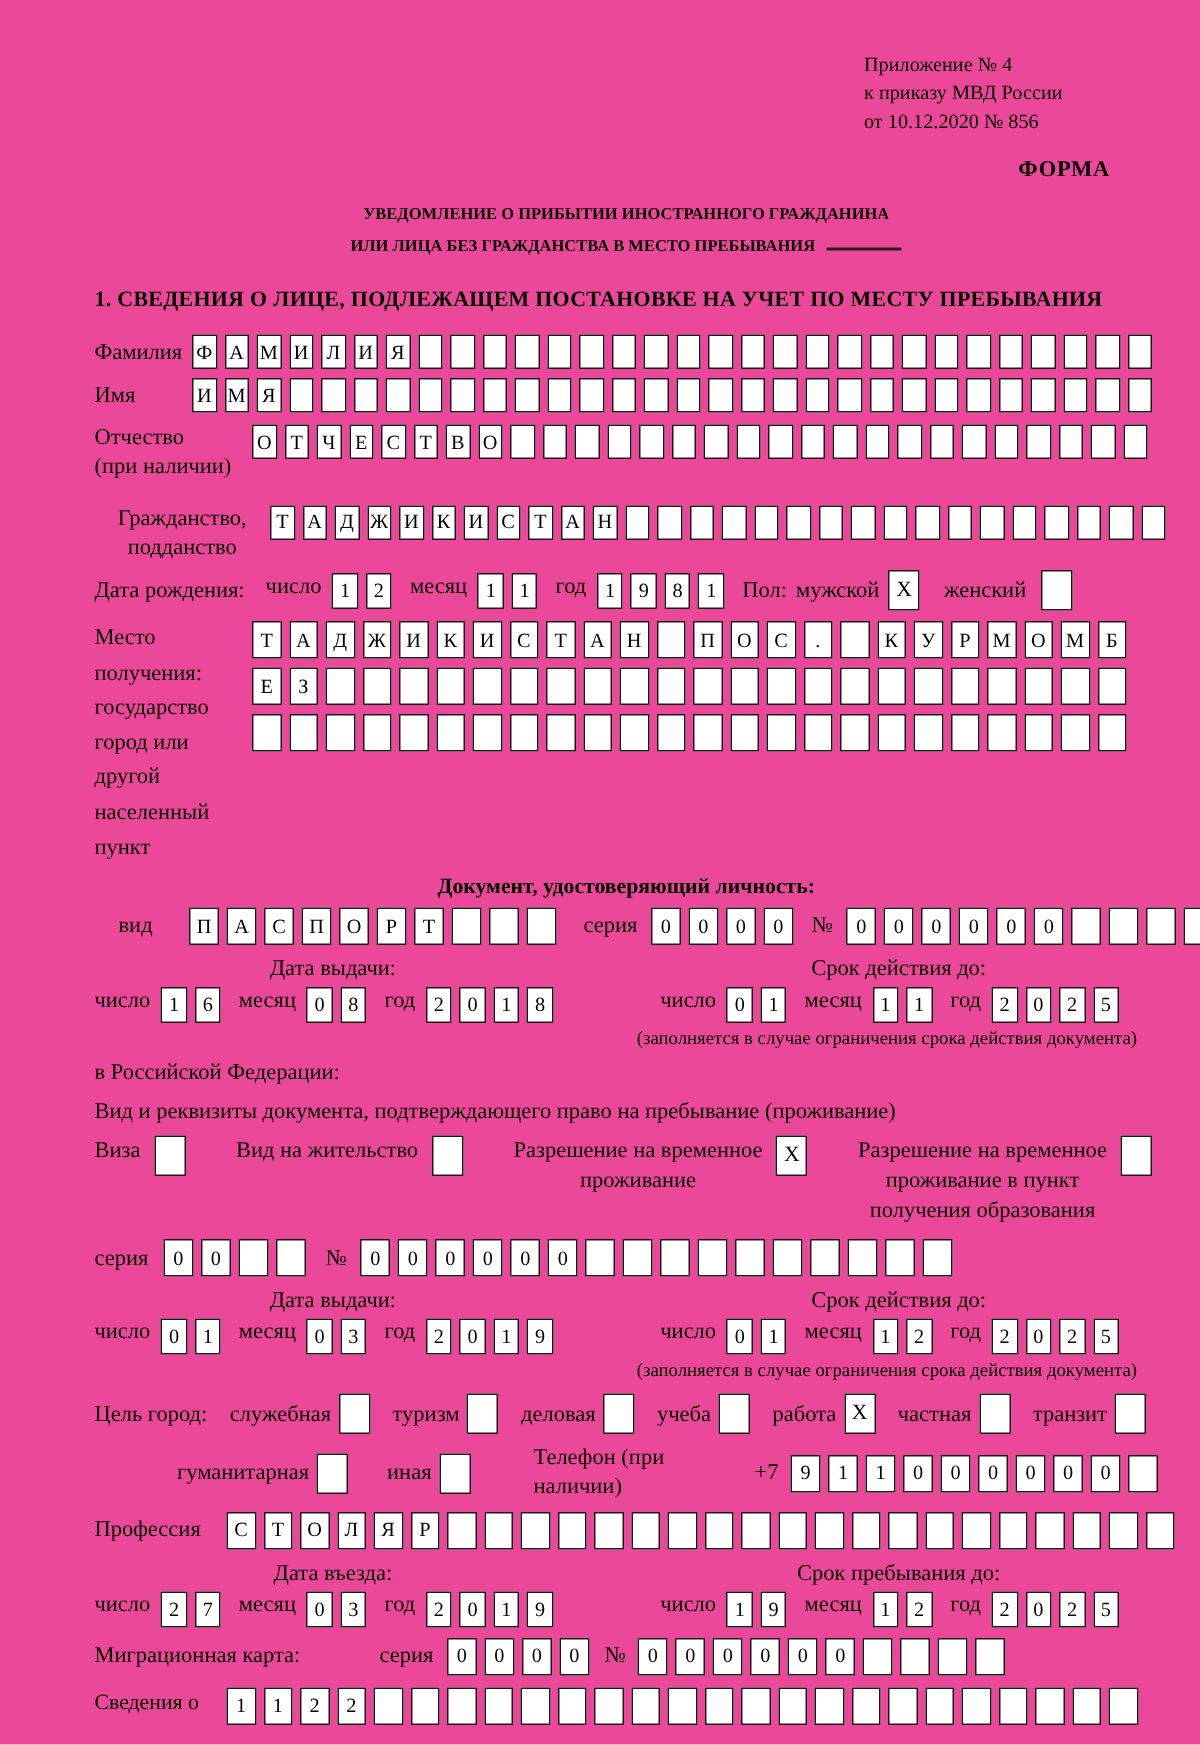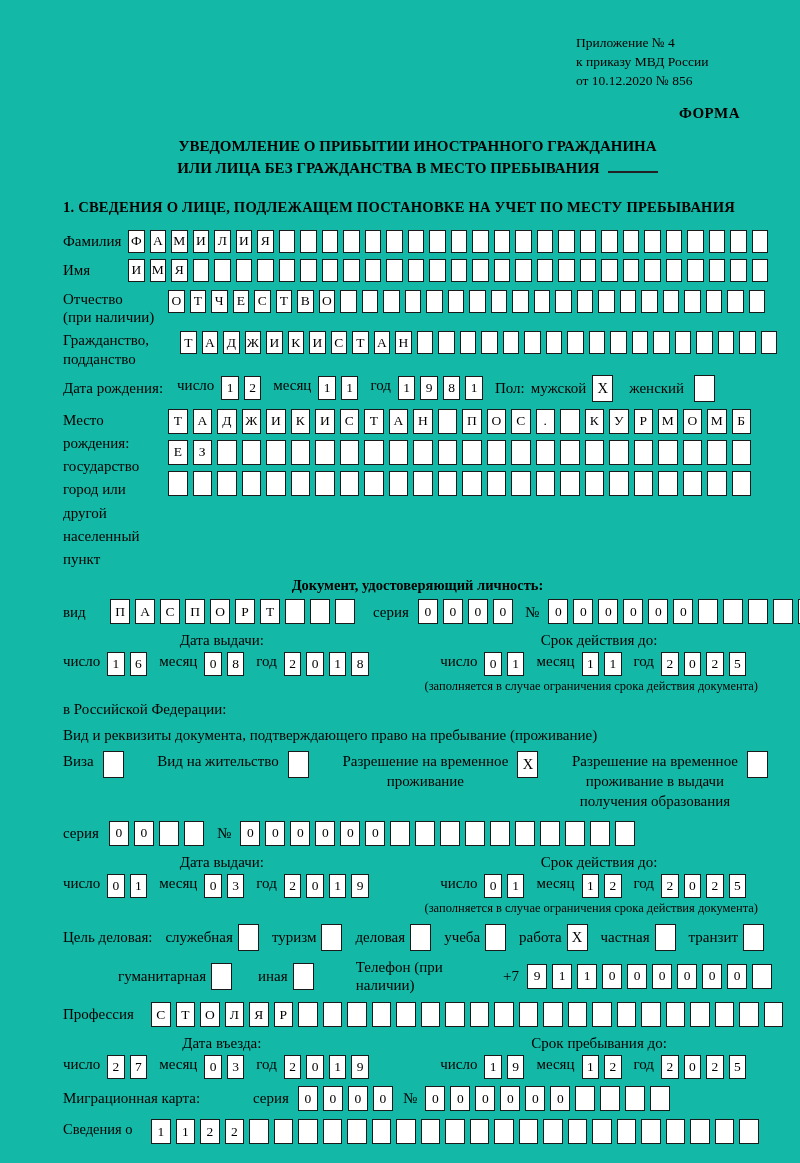--- a/index.html
+++ b/index.html
@@ -1,28 +1,28 @@
 <!DOCTYPE html>
 <html><head>
 <meta charset="utf-8">
 <style>
   html,body{margin:0;padding:0;background:#fff;}
   .page{
     width:800px;height:1163px;box-sizing:border-box;position:relative;
-    background:#14b8a6;color:#000;overflow:hidden;
+    background:#ec4899;color:#000;overflow:hidden;
     padding:34px 28px 16px 63px;
     font-family:"Liberation Serif","DejaVu Serif",serif;
   }
   .lbl{font-size:15px;line-height:1.25;}
 
   
   .hdr{margin-left:auto;width:196px;font-size:13.5px;line-height:1.4;}
   .hdr .ed{font-size:12.5px;margin-top:4px;line-height:1.35;}
   .form-lbl{text-align:right;padding-right:32px;font-weight:bold;font-size:15px;margin-top:14px;letter-spacing:.5px;}
-  .title{margin-top:14px;text-align:center;font-weight:bold;font-size:15px;line-height:1.4;}
+  .title{margin-top:14px;text-align:center;font-weight:bold;font-size:11px;line-height:1.4;}
   .blank-line{display:inline-block;width:50px;border-bottom:2px solid #222;height:14px;margin-left:8px;}
   .sec-head{margin-top:20px;font-weight:bold;font-size:14.6px;letter-spacing:.2px;white-space:nowrap;}
 
   
   .boxes{display:inline-flex;gap:5px;flex-wrap:nowrap;}
   .cell{
     box-sizing:border-box;border:1.6px solid #1a1a1a;background:#fff;flex:none;
     display:inline-flex;align-items:center;justify-content:center;
     font-size:13.5px;font-family:"Liberation Serif","DejaVu Serif",serif;
   }
@@ -185,21 +185,21 @@
         <span class="cell"></span>
         <span class="cell"></span>
         <span class="cell"></span>
         <span class="cell"></span>
         <span class="cell"></span>
         <span class="cell"></span>
         <span class="cell"></span>
       </span>
   </div>
 
-  <div class="row-top" style="margin-top:4px;">
+  <div class="row-top" style="margin-top:16px;text-align:center;">
     <span class="lbl lblcol w117">
       <span>Гражданство,</span><br>
       <span>подданство</span>
     </span>
     <span class="boxes sz-s">
         <span class="cell">Т</span>
         <span class="cell">А</span>
         <span class="cell">Д</span>
         <span class="cell">Ж</span>
         <span class="cell">И</span>
@@ -260,21 +260,21 @@
         <span class="cell">X</span>
       </span>
     <span class="lbl" style="margin:0 10px 0 16px;">женский</span>
     <span class="boxes sz-c">
         <span class="cell"></span>
       </span>
   </div>
 
   <div class="row-top" style="margin-top:7px;">
     <span class="lbl lblcol w105" style="line-height:1.55;">
-      <span>Место рождения:</span><br>
+      <span>Место получения:</span><br>
       <span>государство</span><br>
       <span>город или другой</span><br>
       <span>населенный пункт</span>
     </span>
     <span class="stack">
       <span class="boxes sz-m">
           <span class="cell">Т</span>
           <span class="cell">А</span>
           <span class="cell">Д</span>
           <span class="cell">Ж</span>
@@ -350,21 +350,21 @@
           <span class="cell"></span>
           <span class="cell"></span>
           <span class="cell"></span>
         </span>
     </span>
   </div>
 
   <div class="doc-head">Документ, удостоверяющий личность:</div>
 
   <div class="row" style="margin-top:5px;">
-    <span class="lbl lblcol" style="width:47px;">вид</span>
+    <span class="lbl lblcol" style="width:47px;margin-left:16px;">вид</span>
     <span class="boxes sz-n">
         <span class="cell">П</span>
         <span class="cell">А</span>
         <span class="cell">С</span>
         <span class="cell">П</span>
         <span class="cell">О</span>
         <span class="cell">Р</span>
         <span class="cell">Т</span>
         <span class="cell"></span>
         <span class="cell"></span>
@@ -478,21 +478,21 @@
         <span>Разрешение на временное</span>
         <span>проживание</span>
       </span>
       <span class="boxes sz-c">
           <span class="cell">X</span>
         </span>
     </div>
     <div class="opt">
       <span class="opt-lines">
         <span>Разрешение на временное</span>
-        <span>проживание в выдачи</span>
+        <span>проживание в пункт</span>
         <span>получения образования</span>
       </span>
       <span class="boxes sz-c">
           <span class="cell"></span>
         </span>
     </div>
   </div>
 
   <div class="row" style="margin-top:9px;">
     <span class="lbl" style="margin-right:10px;">серия</span>
@@ -577,21 +577,21 @@
               <span class="cell">2</span>
               <span class="cell">5</span>
             </span>
           </span>
       </div>
     </div>
   </div>
   <div class="note-right">(заполняется в случае ограничения срока действия документа)</div>
 
   <div class="purposes">
-    <span class="lbl">Цель деловая:</span>
+    <span class="lbl">Цель город:</span>
     <span class="pitem">
         <span class="lbl">служебная</span>
         <span class="boxes sz-c">
           <span class="cell"></span>
         </span>
       </span>
     <span class="pitem">
         <span class="lbl">туризм</span>
         <span class="boxes sz-c">
           <span class="cell"></span>

